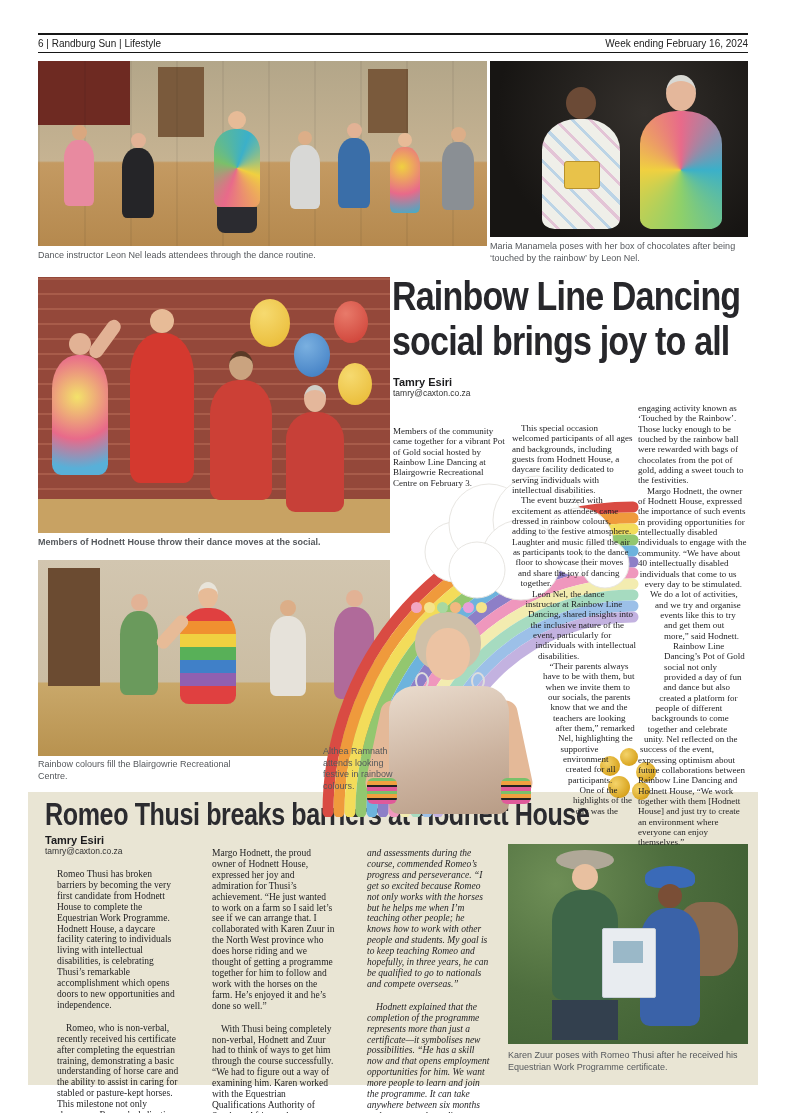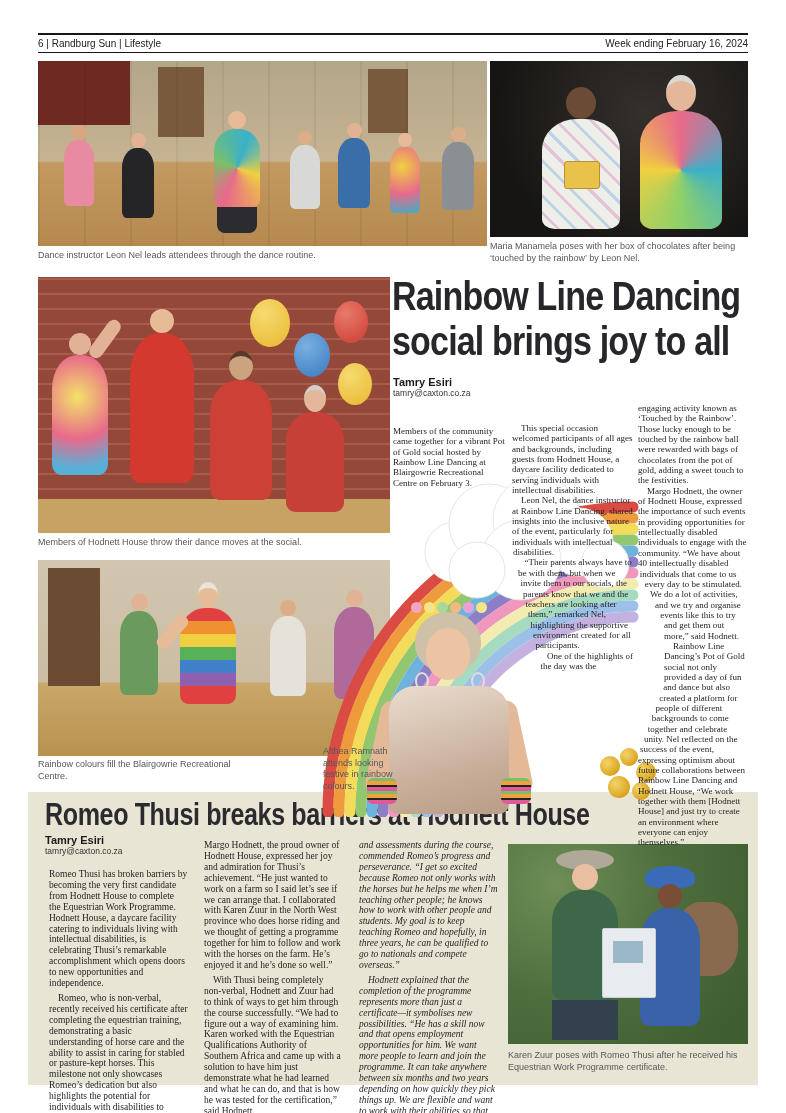--- a/index.html
+++ b/index.html
@@ -39,21 +39,21 @@
   
   .althea{position:absolute;left:365px;top:596px;width:168px;height:218px;z-index:3;}
   .althea div{position:absolute;}
   
   .box2{position:absolute;left:28px;top:792px;width:730px;height:293px;background:#e9e5d4;z-index:1;}
   .h2wrap{position:absolute;left:17px;top:6px;width:720px;}
   .headline2{font-family:"Liberation Sans",sans-serif;font-weight:bold;font-size:31px;
     line-height:34px;color:#2b2b2f;letter-spacing:-.5px;transform:scaleX(.81);
     transform-origin:top left;white-space:nowrap;}
   .b2col{position:absolute;font-size:9.5px;line-height:10.9px;color:#1e1e20;width:147px;}
-  .b2col p{margin:4px;text-indent:9px;}
+  .b2col p{margin:12px;text-indent:9px;}
   .b2col p.noind{text-indent:0;}
 </style>
 </head>
 <body>
 
 <div class="page">
 
   <div class="masthead">
     <div>
       <span>6 | Randburg Sun | </span><span class="bold">Lifestyle</span>
@@ -131,21 +131,21 @@
     <div class="fig" style="left:172px;top:74px;">
         <div class="hd" style="width:24px;height:24px;background:#caa37f;border-top:5px solid #5a3a26;"></div>
         <div class="bd" style="width:62px;height:120px;background:#cc4036;"></div>
       </div>
     <div class="fig" style="left:248px;top:108px;">
         <div class="hd" style="width:22px;height:22px;background:#e4b79b;border-top:5px solid #d0cfc9;"></div>
         <div class="bd" style="width:58px;height:100px;background:#c74038;"></div>
       </div>
     <div style="position:absolute;left:60px;top:40px;width:14px;height:44px;background:#e2b295;border-radius:7px;transform:rotate(36deg);"></div>
   </div>
-  <div class="caption" style="left:38px;top:537px;width:340px;">Members of Hodnett House throw their dance moves at the social.</div>
+  <div class="caption" style="left:38px;top:537px;width:340px;font-weight:bold;">Members of Hodnett House throw their dance moves at the social.</div>
 
   <div class="photo" style="left:38px;top:560px;width:352px;height:196px;">
     <div style="position:absolute;inset:0;background:linear-gradient(#d2c6b0 0,#cbbda3 62%,#c9a86a 63%,#b8924f 100%);"></div>
     <div style="position:absolute;left:10px;top:8px;width:52px;height:118px;background:#6b4b31;"></div>
     <div class="fig" style="left:82px;top:34px;">
         <div class="hd" style="width:17px;height:17px;background:#e2b295;"></div>
         <div class="bd" style="width:38px;height:84px;background:#6a9a5c;"></div>
       </div>
     <div class="fig" style="left:142px;top:22px;">
         <div class="hd" style="width:20px;height:20px;background:#e7bb97;border-top:6px solid #e8e4da;"></div>
@@ -223,20 +223,21 @@
 
   <div class="bodycol" style="left:393px;top:376px;width:112px;z-index:4;">
     <div class="byline">Tamry Esiri</div>
     <div class="bymail">tamry@caxton.co.za</div>
     <p class="noind">Members of the community came together for a vibrant Pot of Gold social hosted by Rainbow Line Dancing at Blairgowrie Recreational Centre on February 3.</p>
   </div>
 
   <div class="bodycol" style="left:512px;top:375px;width:124px;z-index:4;margin-top:48px;">
     <div class="sp2"></div>
     <p>This special occasion welcomed participants of all ages and backgrounds, including guests from Hodnett House, a daycare facility dedicated to serving individuals with intellectual disabilities.</p>
+    <p>The event buzzed with excitement as attendees came dressed in rainbow colours, adding to the festive atmosphere. Laughter and music filled the air as participants took to the dance floor to showcase their moves and share the joy of dancing together.</p>
     <p>Leon Nel, the dance instructor at Rainbow Line Dancing, shared insights into the inclusive nature of the event, particularly for individuals with intellectual disabilities.</p>
     <p>“Their parents always have to be with them, but when we invite them to our socials, the parents know that we and the teachers are looking after them,” remarked Nel, highlighting the supportive environment created for all participants.</p>
     <p>One of the highlights of the day was the</p>
   </div>
 
   <div class="bodycol" style="left:638px;top:375px;width:110px;z-index:4;">
     <div class="sp3"></div>
     <p class="noind">engaging activity known as ‘Touched by the Rainbow’. Those lucky enough to be touched by the rainbow ball were rewarded with bags of chocolates from the pot of gold, adding a sweet touch to the festivities.</p>
     <p>Margo Hodnett, the owner of Hodnett House, expressed the importance of such events in providing opportunities for intellectually disabled individuals to engage with the community. “We have about 40 intellectually disabled individuals that come to us every day to be stimulated. We do a lot of activities, and we try and organise events like this to try and get them out more,” said Hodnett.</p>
     <p>Rainbow Line Dancing’s Pot of Gold social not only provided a day of fun and dance but also created a platform for people of different backgrounds to come together and celebrate unity. Nel reflected on the success of the event, expressing optimism about future collaborations between Rainbow Line Dancing and Hodnett House, “We work together with them [Hodnett House] and just try to create an environment where everyone can enjoy themselves.”</p>

